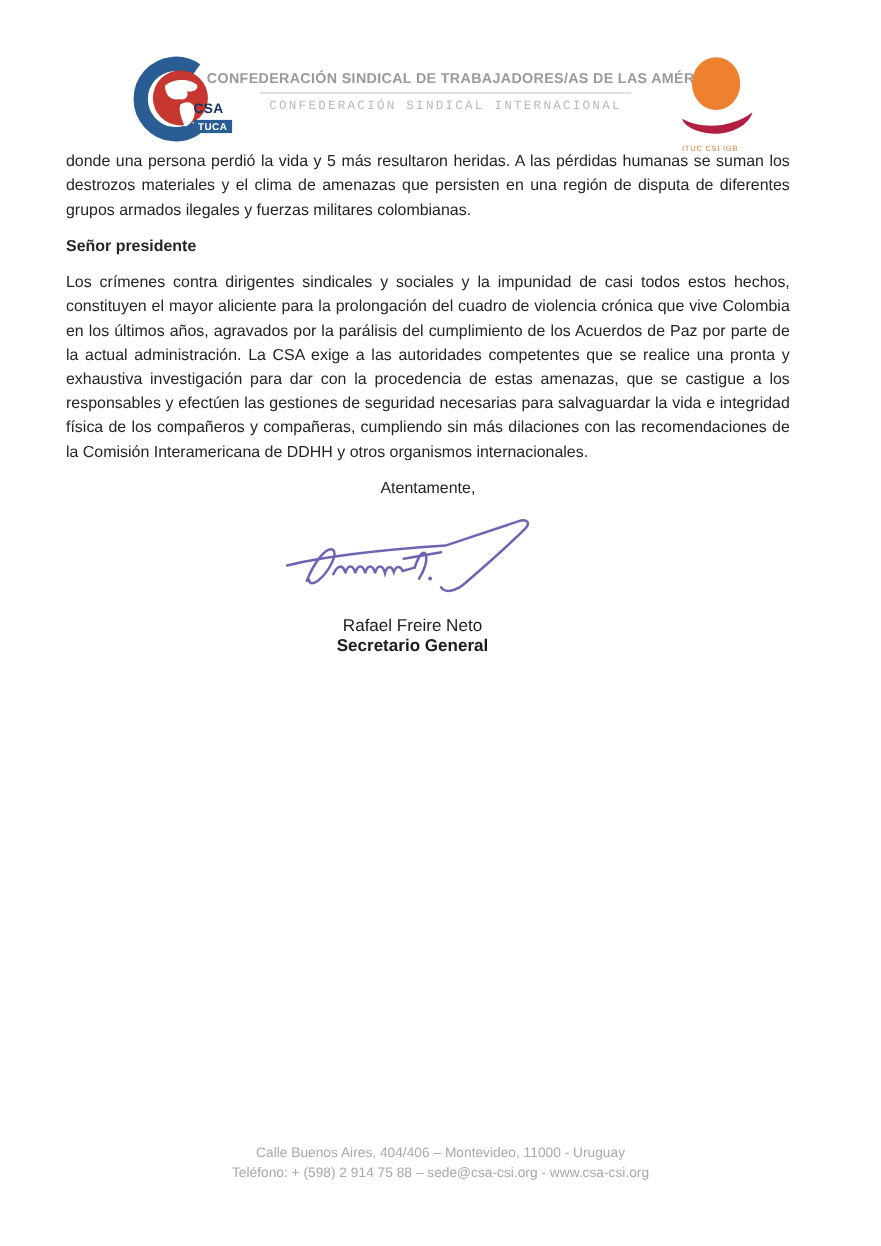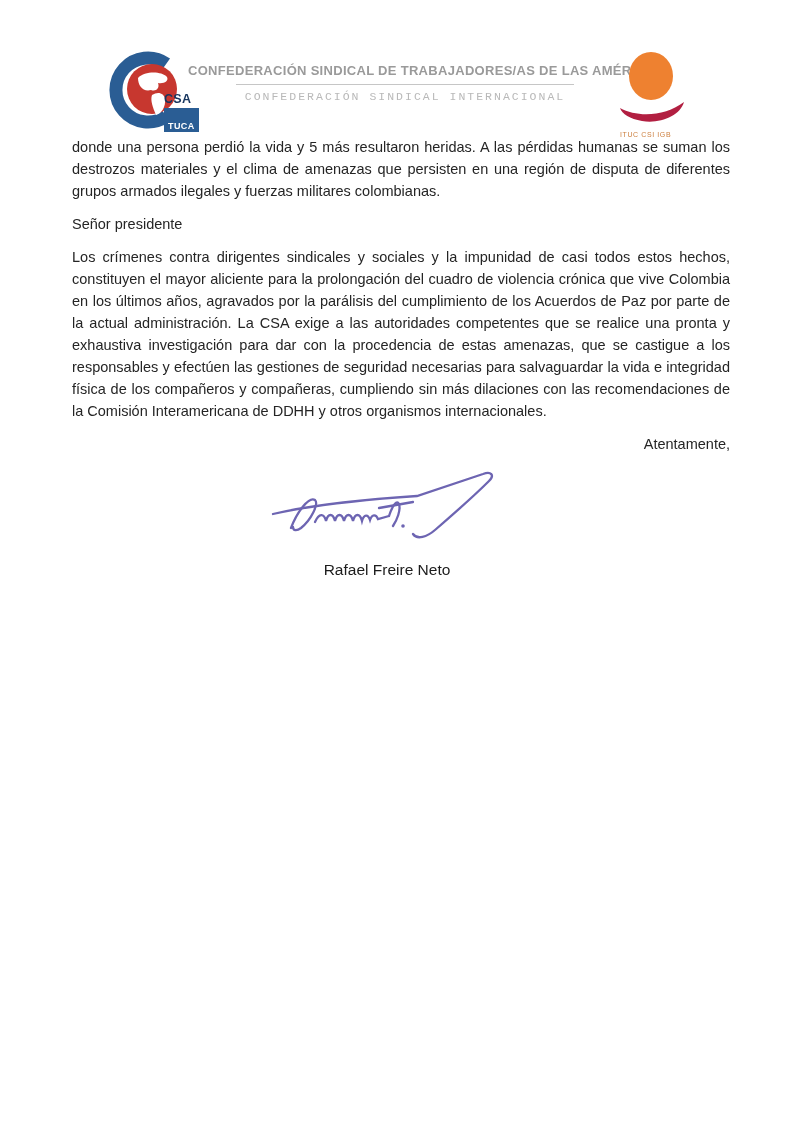--- a/index.html
+++ b/index.html
@@ -5,40 +5,40 @@
   html,body{margin:0;padding:0;background:#e9e9e9;}
   .page{
     position:relative;
     width:801px;height:1133px;
     background:#ffffff;
     margin:0 auto;
     font-family:"Liberation Sans", sans-serif;
     overflow:hidden;
   }
   
-  .csa-logo{position:absolute;left:108px;top:50px;width:106px;height:90px;}
+  .csa-logo{position:absolute;left:120px;top:50px;width:106px;height:90px;}
   .csa-text{position:absolute;left:56px;top:43px;line-height:1;text-align:left;}
   .csa-acronym{display:block;font-size:12.5px;font-weight:bold;color:#16355e;letter-spacing:.3px;}
   .csa-sub{display:inline-block;margin-top:2px;background:#2a5d94;color:#fff;font-size:9px;
-           font-weight:bold;padding:14px 4px 1px 4px;letter-spacing:.4px;}
+           font-weight:bold;padding:2px 4px 1px 4px;letter-spacing:.4px;}
   .header-center{position:absolute;left:188px;top:63px;width:434px;text-align:center;}
   .org-title{font-size:13px;font-weight:bold;color:#9a9a9a;letter-spacing:.3px;white-space:nowrap;}
   .org-divider{width:338px;margin:6px auto 5px auto;border-top:1px solid #c6c6c6;height:0;}
   .org-subtitle{font-size:11.5px;color:#b9b9b9;letter-spacing:2px;white-space:nowrap;font-family:Liberation Mono, monospace;}
   .ituc-logo{position:absolute;left:618px;top:46px;width:100px;}
   .ituc-caption{font-size:7px;color:#cc7f3e;letter-spacing:.6px;margin-top:1px;margin-left:2px;}
   
   .letter-body{
-    position:absolute;top:136px;left:72px;width:658px;
+    position:absolute;top:136px;left:60px;width:658px;
     font-size:14.5px;line-height:22px;color:#252525;
     text-align:justify;
   }
   .letter-body p{margin:0 0 11px 0;}
-  .letter-body p.no-just{text-align:right;}
-  .salutation{font-weight:normal;text-align:left;}
+  .letter-body p.no-just{text-align:center;}
+  .salutation{font-weight:bold;text-align:left;}
   
   .signature-block{width:240px;margin:2px 0 0 195px;text-align:center;}
   .signature-svg{display:block;margin:0 auto;}
   .signer-name{font-size:15.5px;color:#1c1c1c;line-height:18px;}
   .signer-role{font-size:15.5px;font-weight:bold;color:#1c1c1c;line-height:18px;text-align:center;}
   
   .page-footer{
     position:absolute;top:1039px;left:0;right:0;
     text-align:center;color:#a9a9a9;
     font-size:12.5px;line-height:18px;
@@ -96,18 +96,23 @@
         <g fill="none" stroke="#5a50a8" stroke-width="2.3" stroke-linecap="round" opacity="0.88">
           <path d="M6 48 C 40 40 90 34 150 30 L 216 8 C 224 5 228 9 222 15 C 210 27 190 45 168 64 C 160 71 150 74 146 68"></path>
           <path d="M24 62 C 30 46 42 30 48 34 C 52 38 44 54 34 62 C 30 65 26 65 26 61"></path>
           <path d="M48 56 C 52 47 57 47 59 55 C 61 47 66 47 68 55 C 70 47 75 47 77 55 C 79 47 84 47 86 55 C 88 47 93 47 95 55 C 97 48 101 48 103 54 C 105 48 109 48 111 53 L 122 50"></path>
           <path d="M122 50 C 126 38 130 34 132 38 C 134 44 130 54 126 60"></path>
           <path d="M112 42 L 146 36"></path>
         </g>
         <circle cx="136" cy="60" r="1.8" fill="#5a50a8" opacity="0.88"></circle>
       </svg>
       <div class="signer-name">Rafael Freire Neto</div>
+      <div class="signer-role">Secretario General</div>
     </div>
 
   </main>
 
+  <footer class="page-footer">
+    <div>Calle Buenos Aires, 404/406 – Montevideo, 11000 - Uruguay</div>
+    <div>Teléfono: + (598) 2 914 75 88 – sede@csa-csi.org - www.csa-csi.org</div>
+  </footer>
 
 </div>
 
 </body></html>

